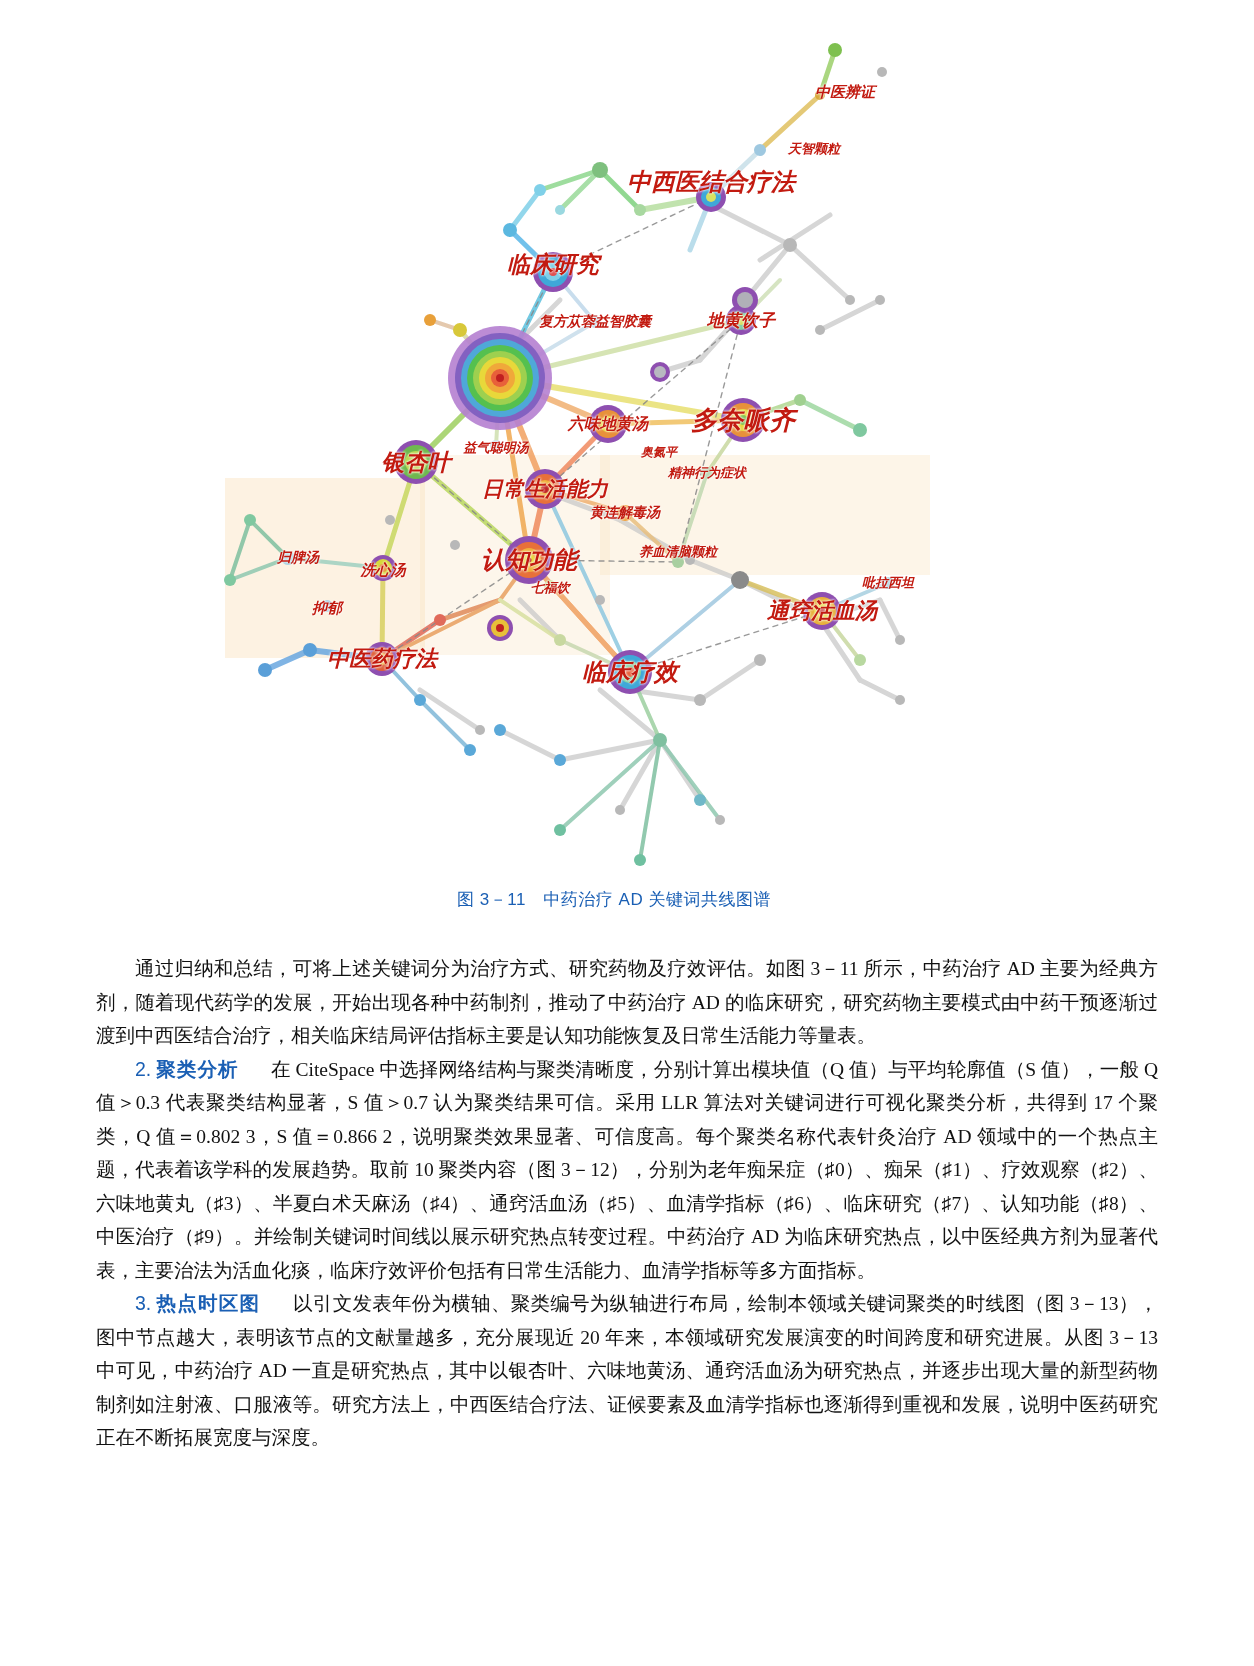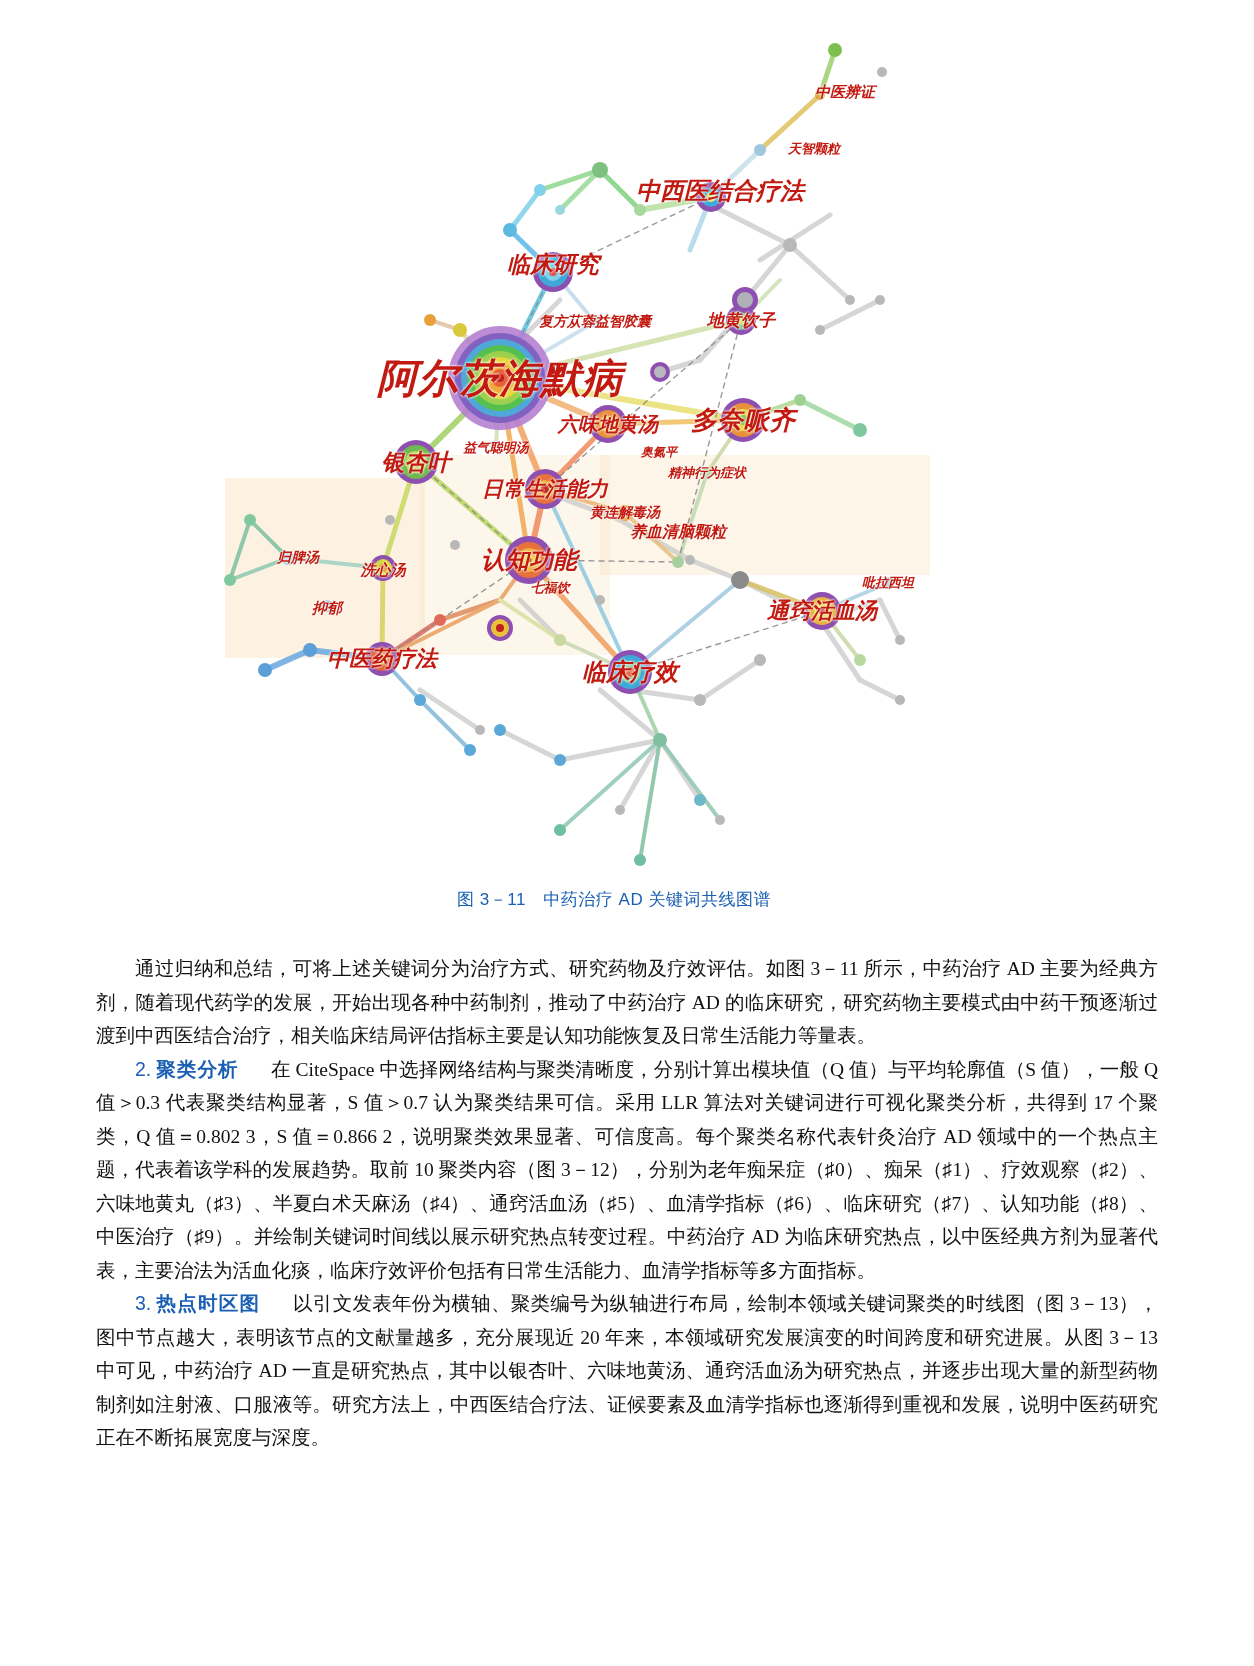--- a/index.html
+++ b/index.html
@@ -361,38 +361,37 @@
         <circle cx="390" cy="520" r="5" fill="#b8b8b8"></circle>
         <circle cx="455" cy="545" r="5" fill="#b8b8b8"></circle>
         <circle cx="600" cy="600" r="5" fill="#b8b8b8"></circle>
         <circle cx="740" cy="580" r="9" fill="#8a8a8a"></circle>
         <circle cx="690" cy="560" r="5" fill="#b8b8b8"></circle>
       </g>
     </svg>
 
     <div class="node-label" style="left:845px; top:92px; font-size:15px;">中医辨证</div>
     <div class="node-label" style="left:814px; top:149px; font-size:13px;">天智颗粒</div>
-    <div class="node-label" style="left:711px; top:191px; font-size:24px;margin-left:9px;">中西医结合疗法</div>
+    <div class="node-label" style="left:711px; top:182px; font-size:24px;">中西医结合疗法</div>
     <div class="node-label" style="left:553px; top:264px; font-size:23px;">临床研究</div>
     <div class="node-label" style="left:595px; top:322px; font-size:14px;">复方苁蓉益智胶囊</div>
     <div class="node-label" style="left:741px; top:320px; font-size:17px;">地黄饮子</div>
-    <div class="node-label" style="left:500px; top:378px; font-size:40px; letter-spacing:1px;">阿尔茨海默病</div>
-    <div class="node-label" style="left:608px; top:424px; font-size:20px;">六味地黄汤</div>
+    <div class="node-label" style="left:608px; top:424px; font-size:16px;">六味地黄汤</div>
     <div class="node-label" style="left:743px; top:420px; font-size:26px;">多奈哌齐</div>
     <div class="node-label" style="left:496px; top:448px; font-size:13px;">益气聪明汤</div>
     <div class="node-label" style="left:659px; top:452px; font-size:12px;">奥氮平</div>
     <div class="node-label" style="left:707px; top:473px; font-size:13px;">精神行为症状</div>
     <div class="node-label" style="left:416px; top:462px; font-size:23px;">银杏叶</div>
     <div class="node-label" style="left:545px; top:489px; font-size:21px;">日常生活能力</div>
     <div class="node-label" style="left:625px; top:513px; font-size:14px;">黄连解毒汤</div>
     <div class="node-label" style="left:288px; top:558px; font-size:14px;margin-left:10px;">归脾汤</div>
     <div class="node-label" style="left:383px; top:570px; font-size:15px;">洗心汤</div>
     <div class="node-label" style="left:529px; top:560px; font-size:24px;">认知功能</div>
     <div class="node-label" style="left:550px; top:588px; font-size:13px;">七福饮</div>
-    <div class="node-label" style="left:678px; top:532px; font-size:16px;">养血清脑颗粒</div>
+    <div class="node-label" style="left:678px; top:552px; font-size:13px;">养血清脑颗粒</div>
     <div class="node-label" style="left:327px; top:608px; font-size:15px;">抑郁</div>
     <div class="node-label" style="left:888px; top:583px; font-size:13px;">吡拉西坦</div>
     <div class="node-label" style="left:822px; top:611px; font-size:22px;">通窍活血汤</div>
     <div class="node-label" style="left:382px; top:659px; font-size:22px;">中医药疗法</div>
     <div class="node-label" style="left:630px; top:672px; font-size:24px;">临床疗效</div>
 
     <div class="figure-caption">图 3－11　中药治疗 AD 关键词共线图谱</div>
   </div>
 
   <div class="body-text">

